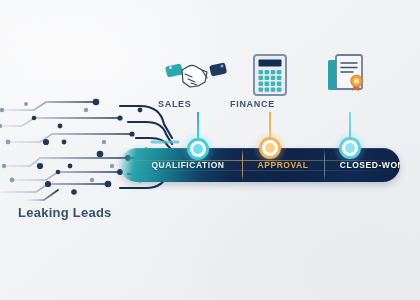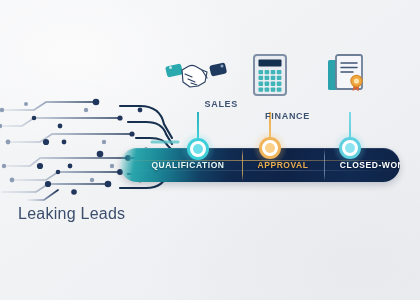--- a/index.html
+++ b/index.html
@@ -75,31 +75,31 @@
     background:radial-gradient(circle, var(--g) 0%, rgba(255,255,255,0) 68%);
   }
   .node .core{
     position:absolute;left:5.6px;top:5.6px;width:10.8px;height:10.8px;border-radius:50%;
     background:var(--k);
   }
   .stem{position:absolute;width:1.6px;}
 
   
   .lbl{
-    position:absolute;text-align:right;
+    position:absolute;text-align:left;
     font-size:9px;font-weight:bold;letter-spacing:0.7px;
     color:#3e5272;white-space:nowrap;
   }
 
   
   .icon{position:absolute;}
 
   .leak{
     position:absolute;left:18px;top:205px;
-    font-size:16px;font-weight:normal;letter-spacing:0.25px;color:#3b4e6e;
+    font-size:13px;font-weight:bold;letter-spacing:0.25px;color:#3b4e6e;
   }
 </style>
 </head>
 <body>
 
 <div id="stage">
 
   <div class="circuit">
     <svg width="180" height="110" viewBox="0 0 180 110" xmlns="http://www.w3.org/2000/svg">
       <defs>
@@ -210,21 +210,21 @@
     <div class="ring"></div>
     <div class="core"></div>
   </div>
   <div class="node" style="left:339px;top:137px;--c:#5fd0e0;--g:rgba(110,215,235,0.55);--k:#8ee4f0;">
     <div class="glow"></div>
     <div class="ring"></div>
     <div class="core"></div>
   </div>
 
   <div class="lbl" style="left:158px;top:99px;width:80px;">SALES</div>
-  <div class="lbl" style="left:230px;top:99px;width:80px;margin-top:12px;">FINANCE</div>
+  <div class="lbl" style="left:230px;top:99px;width:80px;">FINANCE</div>
 
   <div class="icon" style="left:165px;top:56px;">
     <svg width="62" height="38" viewBox="0 0 62 38" xmlns="http://www.w3.org/2000/svg">
       <rect x="1" y="9" width="16" height="11" rx="2.6" transform="rotate(-13 9 14)" fill="#2aa9ae"></rect>
       <circle cx="5.5" cy="11.5" r="1.5" fill="#bfeaec"></circle>
       <rect x="45" y="8" width="16" height="11" rx="2.6" transform="rotate(-13 53 13)" fill="#1e3a5f"></rect>
       <circle cx="57" cy="10" r="1.5" fill="#8fa6c4"></circle>
       <g fill="#ffffff" stroke="#2a3f60" stroke-width="1.15" stroke-linejoin="round" stroke-linecap="round">
         <path d="M17 14 L24 10 Q27 8.6 30 10 L37 14 L42 16 L40 26 L33 30 L25 31 L18 26 Z"></path>
         <path d="M20 18 L27 21"></path>

